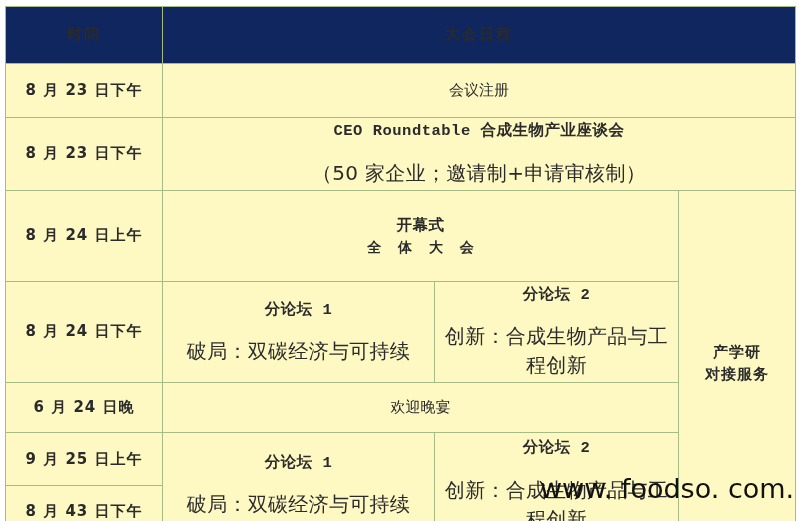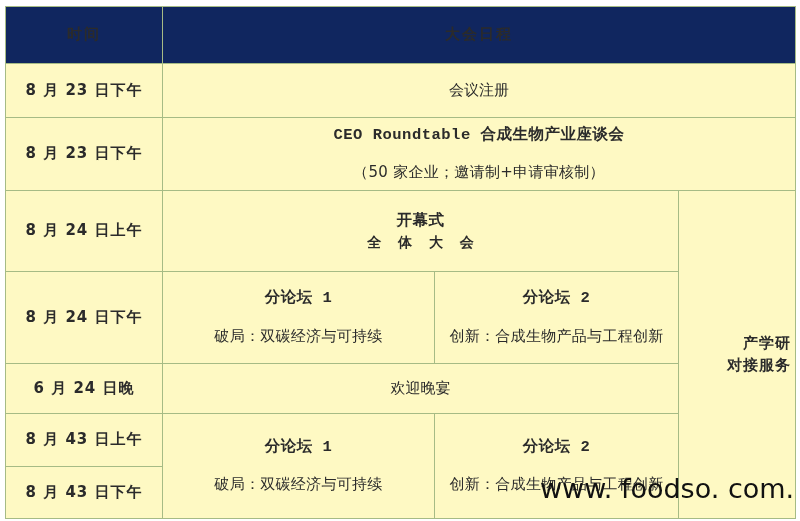--- a/index.html
+++ b/index.html
@@ -68,40 +68,40 @@
 
   .line-strong {
     font-weight: bold;
     font-size: 15.5px;
     letter-spacing: 0.5px;
     display: block;
     font-family: Liberation Mono, monospace;
   }
   .line-sub {
     display: block;
-    font-size: 15px;
+    font-size: 20px;
     letter-spacing: 0.3px;
     margin-top: 16px;
   }
   .line-spaced {
     display: block;
     font-weight: bold;
     font-size: 14px;
     letter-spacing: 6px;
     padding-left: 6px;
   }
 
   td.service-cell {
     font-weight: bold;
     font-size: 15.5px;
     letter-spacing: 1px;
     line-height: 1.6;
     width: 113px;
   }
-  td.service-cell .svc-line { display: block; text-align: right; }
+  td.service-cell .svc-line { display: block; }
 
   #watermark {
     position: absolute;
     left: 540px;
     top: 473px;
     font-family: "DejaVu Sans", "Liberation Sans", sans-serif;
     font-size: 27px;
     color: #111111;
     letter-spacing: 0px;
     white-space: nowrap;
@@ -136,21 +136,21 @@
       </tr>
 
       <tr style="height:73px">
         <td class="time-cell">8 月 23 日下午</td>
         <td class="session" colspan="3">
           <span class="line-strong">CEO Roundtable 合成生物产业座谈会</span>
           <span class="line-sub">（50 家企业；邀请制+申请审核制）</span>
         </td>
       </tr>
 
-      <tr style="height:81px">
+      <tr style="height:91px">
         <td class="time-cell">8 月 24 日上午</td>
         <td class="session" colspan="2">
           <span class="line-strong">开幕式</span>
           <span class="line-spaced">全 体 大 会</span>
         </td>
         <td class="service-cell" rowspan="5">
           <span class="svc-line">产学研</span>
           <span class="svc-line">对接服务</span>
         </td>
       </tr>
@@ -166,21 +166,21 @@
           <span class="line-sub">创新：合成生物产品与工程创新</span>
         </td>
       </tr>
 
       <tr style="height:50px">
         <td class="time-cell">6 月 24 日晚</td>
         <td class="session" colspan="2">欢迎晚宴</td>
       </tr>
 
       <tr style="height:53px">
-        <td class="time-cell">8 月 43 日上午</td>
+        <td class="time-cell">9 月 25 日上午</td>
         <td class="session" rowspan="2">
           <span class="line-strong">分论坛 1</span>
           <span class="line-sub">破局：双碳经济与可持续</span>
         </td>
         <td class="session" rowspan="2">
           <span class="line-strong">分论坛 2</span>
           <span class="line-sub">创新：合成生物产品与工程创新</span>
         </td>
       </tr>
 

